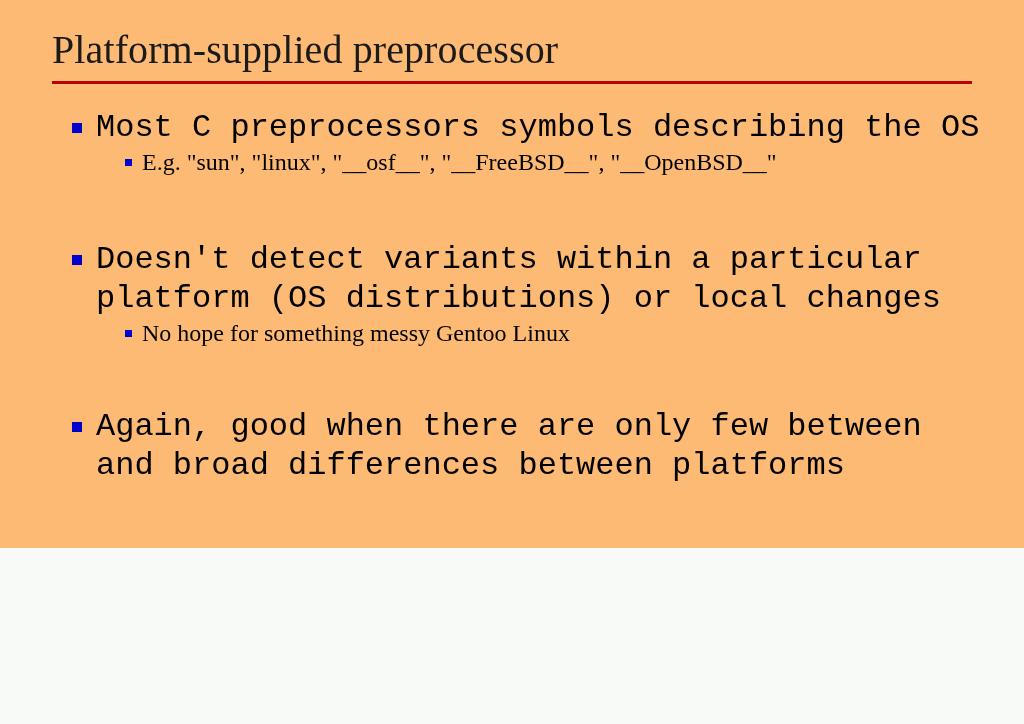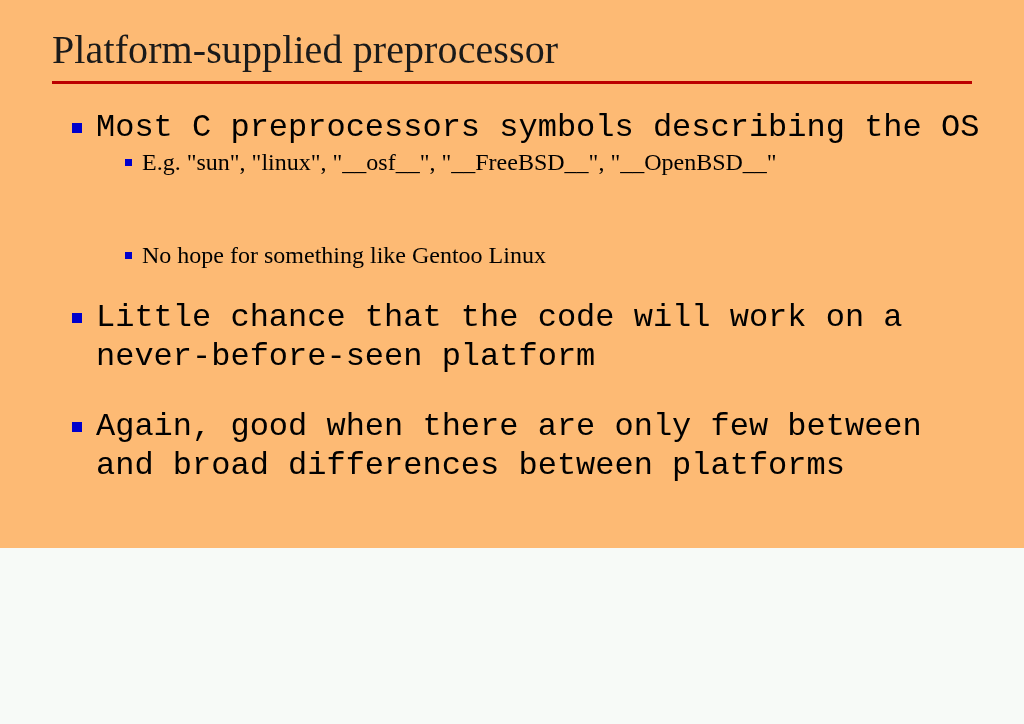--- a/index.html
+++ b/index.html
@@ -134,34 +134,32 @@
         <span class="txt">E.g. "sun", "linux", "__osf__", "__FreeBSD__", "__OpenBSD__"</span>
       </div>
     </div>
 
     <div class="gap-lg"></div>
 
 
     <div class="gap-lg"></div>
 
     <div class="bullet-group">
+      <div class="lvl1">
+        <span class="marker"></span>
+        <span class="txt">Doesn't detect variants within a particular platform (OS distributions) or local changes</span>
+      </div>
       <div class="lvl2">
         <span class="marker"></span>
-        <span class="txt">No hope for something like Gentoo Linux</span>
+        <span class="txt">No hope for something messy Gentoo Linux</span>
       </div>
     </div>
 
     <div class="gap-md"></div>
 
-    <div class="bullet-group">
-      <div class="lvl1">
-        <span class="marker"></span>
-        <span class="txt">Little chance that the code will work on a never-before-seen platform</span>
-      </div>
-    </div>
 
     <div class="gap-lg"></div>
 
     <div class="bullet-group">
       <div class="lvl1">
         <span class="marker"></span>
         <span class="txt">Again, good when there are only few between and broad differences between platforms</span>
       </div>
     </div>
 

